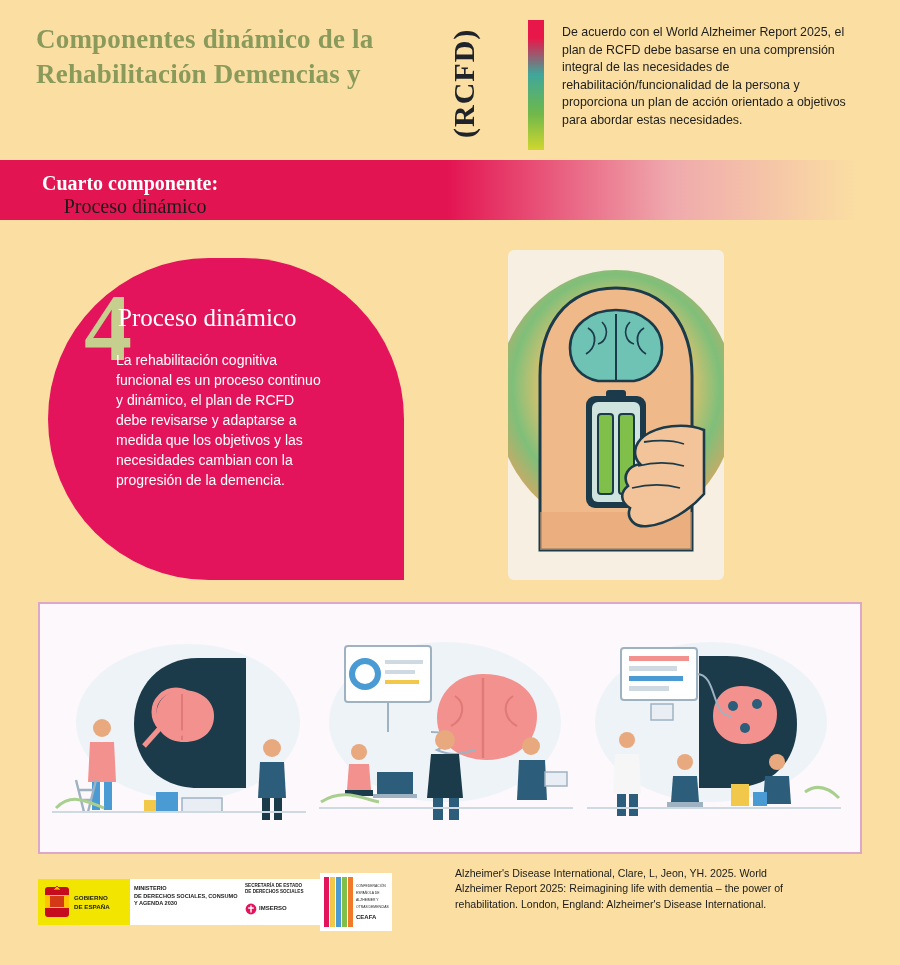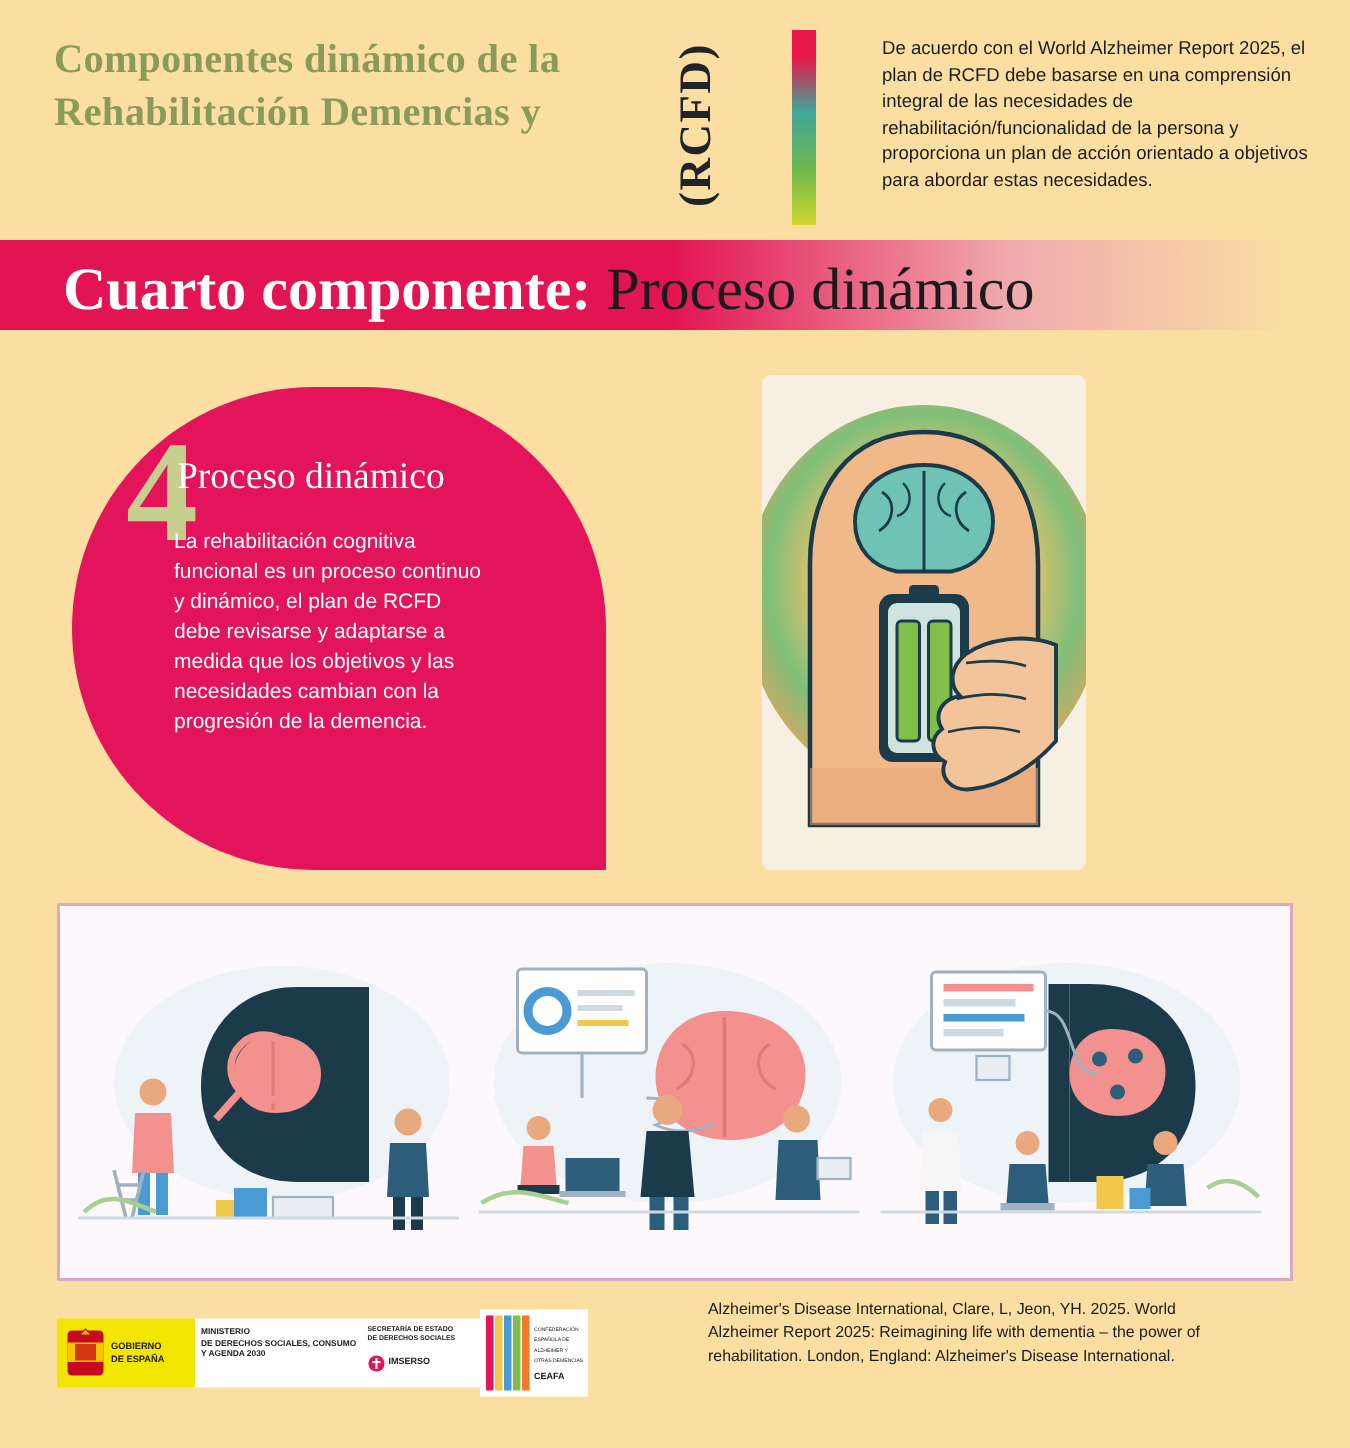--- a/index.html
+++ b/index.html
@@ -29,33 +29,34 @@
     writing-mode:vertical-rl;
     transform:rotate(180deg);
     text-align:center;
     letter-spacing:1px;
   }
   .gradient-bar{
     position:absolute;left:528px;top:20px;width:16px;height:130px;
     background:linear-gradient(to bottom,#e8174a 0%,#e8174a 14%,#3fa79a 42%,#6fb84a 72%,#cfd72e 100%);
   }
   .header-text{
-    position:absolute;left:588px;top:24px;width:300px;
+    position:absolute;left:562px;top:24px;width:300px;
     font-size:12.4px;line-height:1.42;color:#1d1d1d;
   }
   
   .banner{
     position:absolute;left:0;top:160px;width:860px;height:60px;
     background:linear-gradient(to right,#e31452 0%,#e31452 52%,#efa9ad 78%,#fbdfa2 100%);
   }
   .banner-inner{
     position:absolute;left:42px;top:172px;height:40px;
     display:flex;align-items:center;
     font-family:"Liberation Serif", serif;
-    font-size:40px;
+    font-size:20px;
+    flex-direction:column;
   }
   .banner-white{color:#ffffff;font-weight:bold;}
   .banner-dark{color:#1b1b1b;margin-left:10px;}
   
   .circle{
     position:absolute;left:48px;top:258px;width:356px;height:322px;
     background:#e3145b;
     border-radius:178px 178px 0px 178px;
   }
   .num4{
@@ -103,21 +104,21 @@
   .logo-imserso{
     width:78px;height:46px;background:#ffffff;
     font-size:4.6px;line-height:1.3;color:#1b1b1b;
     padding:4px 3px;box-sizing:border-box;position:relative;
   }
   .logo-ceafa{
     width:72px;height:58px;background:#ffffff;position:relative;
     font-size:3.6px;color:#1b1b1b;overflow:hidden;
   }
   .ref{
-    position:absolute;left:472px;top:866px;width:350px;
+    position:absolute;left:455px;top:866px;width:350px;
     font-size:10.6px;line-height:1.45;color:#1b1b1b;
   }
 </style>
 </head>
 <body>
 
 <div class="header">
 
   <div class="title-block">
     <div>Componentes dinámico de la</div>

